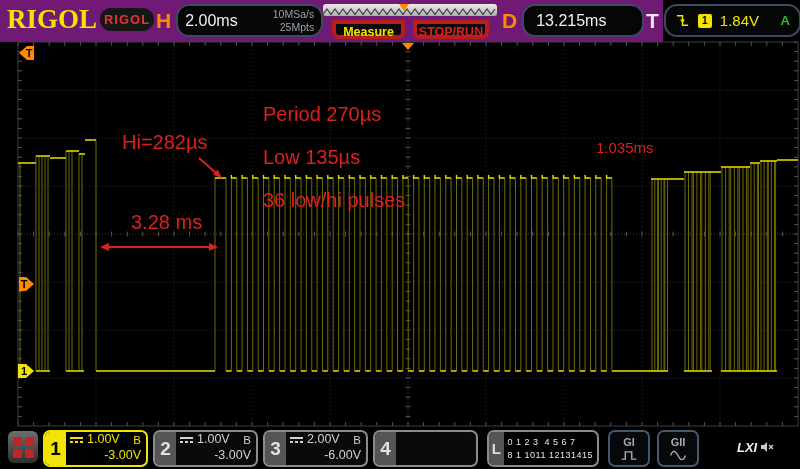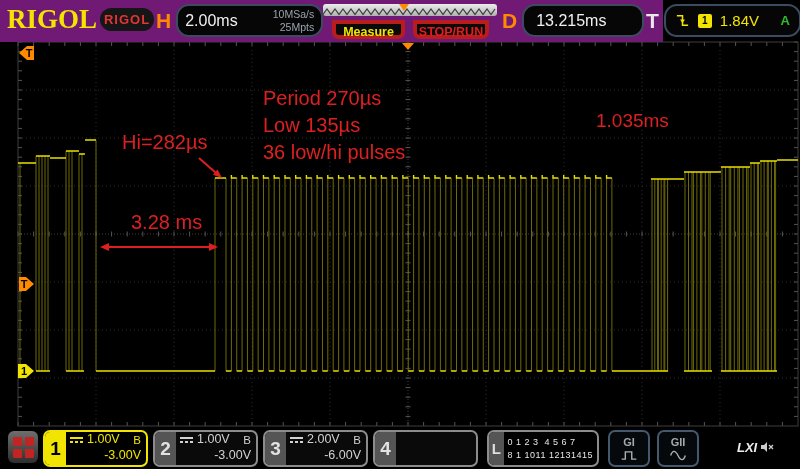--- a/index.html
+++ b/index.html
@@ -30,25 +30,25 @@
   .measure { left:332px; width:73px; color:#f2e400; }
   .stoprun { left:413px; width:76px; color:#e31d1d; }
   .wavestrip { position:absolute; left:323px; top:4px; width:174px; height:12px; background:linear-gradient(#ececec,#b0b0b0); border-radius:3px; }
   .strip-marker { position:absolute; left:76px; top:0; width:0; height:0; border-left:5px solid transparent; border-right:5px solid transparent; border-top:7px solid #ff8a00; }
 
   
   #grat { position:absolute; left:0; top:0; z-index:1; }
 
   
   .ann { position:absolute; z-index:5; color:#dc2020; font-size:20px; white-space:nowrap; }
-  .ann-block div { line-height:27px; }
+  .ann-block div { line-height:27px;margin-top:16px; }
   #ann-period { left:263px; top:85px; }
   #ann-hi { left:122px; top:131px; }
   #ann-gap { left:131px; top:211px;text-align:right; }
-  #ann-right { left:596px; top:110px; font-size:19px; }
+  #ann-right { left:596px; top:139px; font-size:15px; }
 
   
   .bottombar { position:absolute; left:0; top:427px; width:800px; height:42px; background:#000; z-index:10; }
   .menu-btn { position:absolute; left:8px; top:4px; width:30px; height:32px; border-radius:6px; background:linear-gradient(#6e6e6e,#2e2e2e); display:grid; grid-template-columns:9px 9px; grid-template-rows:9px 9px; gap:3px; justify-content:center; align-content:center; }
   .menu-btn span { background:#c22424; border-radius:1px; }
   .ch { position:absolute; top:3px; width:105px; height:37px; border:2px solid #8c8c8c; border-radius:7px; display:flex; overflow:hidden; background:#0a0a0a; }
   .ch-tab { width:21px; background:#555; color:#e2e2e2; font-size:19px; font-weight:bold; display:flex; align-items:center; justify-content:center; }
   .ch-body { flex:1; padding:1px 5px 2px 4px; color:#d2d2d2; font-size:12.5px; display:flex; flex-direction:column; justify-content:center; line-height:1.25; }
   .ch-row1 { display:flex; align-items:center; gap:4px; }
   .ch-bw { margin-left:auto; font-size:11.5px; }

